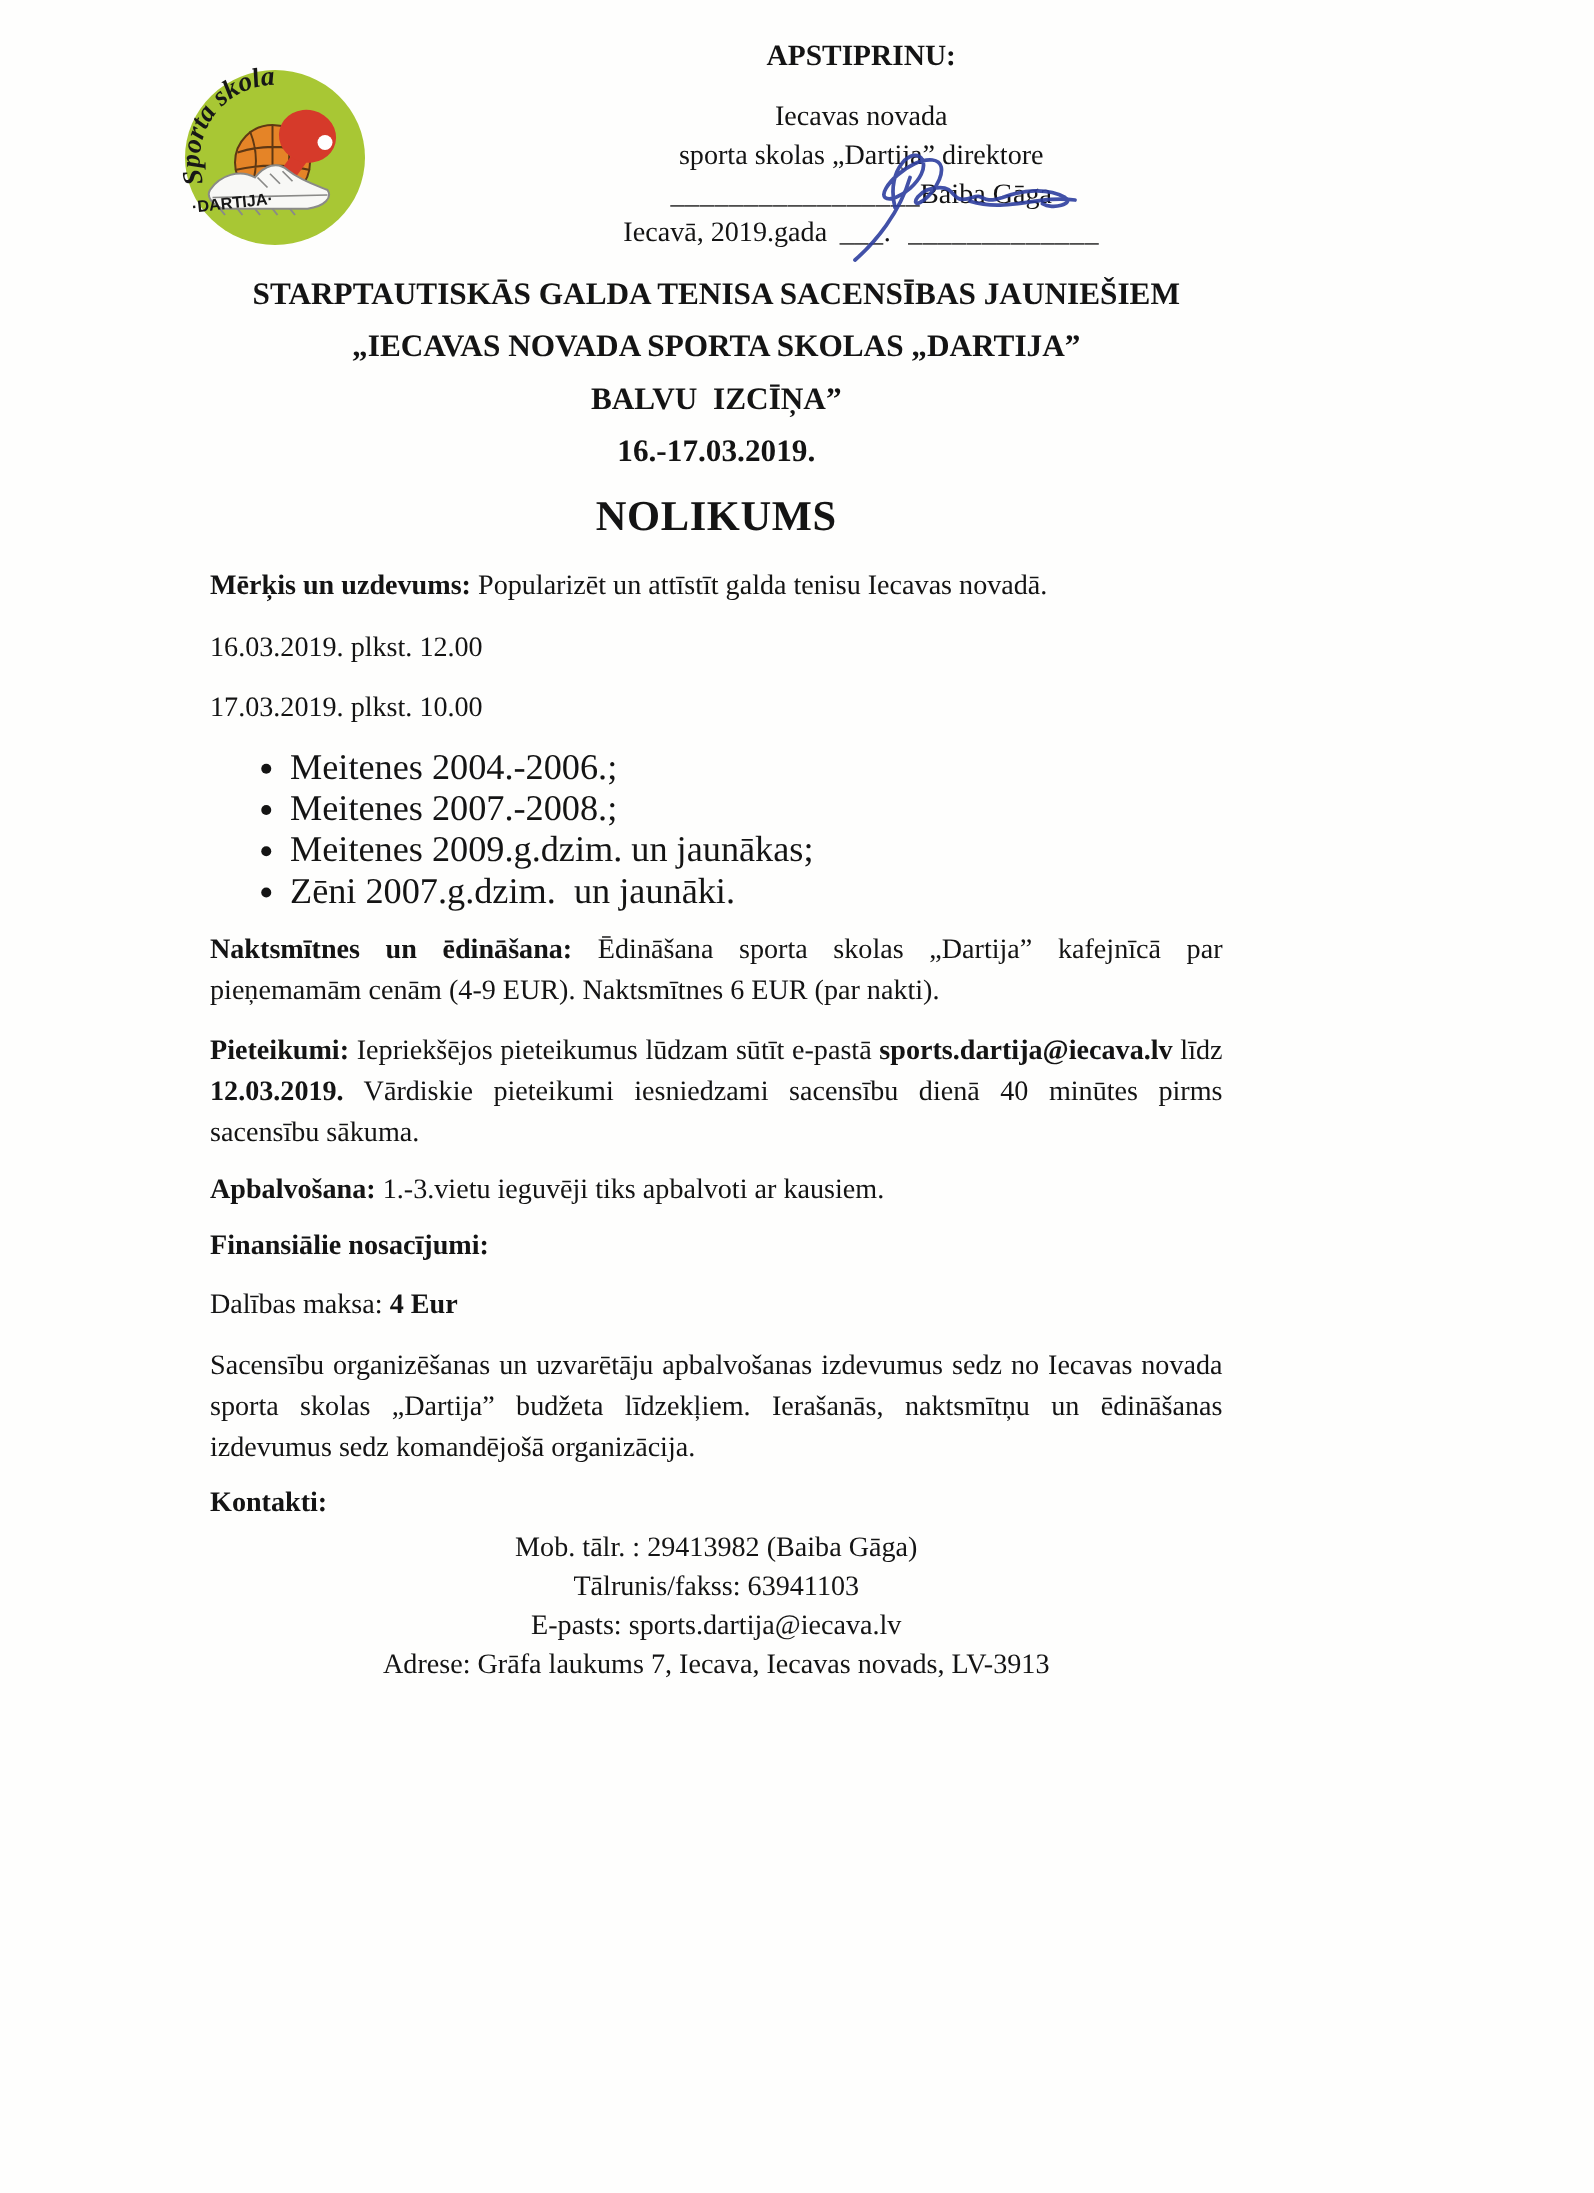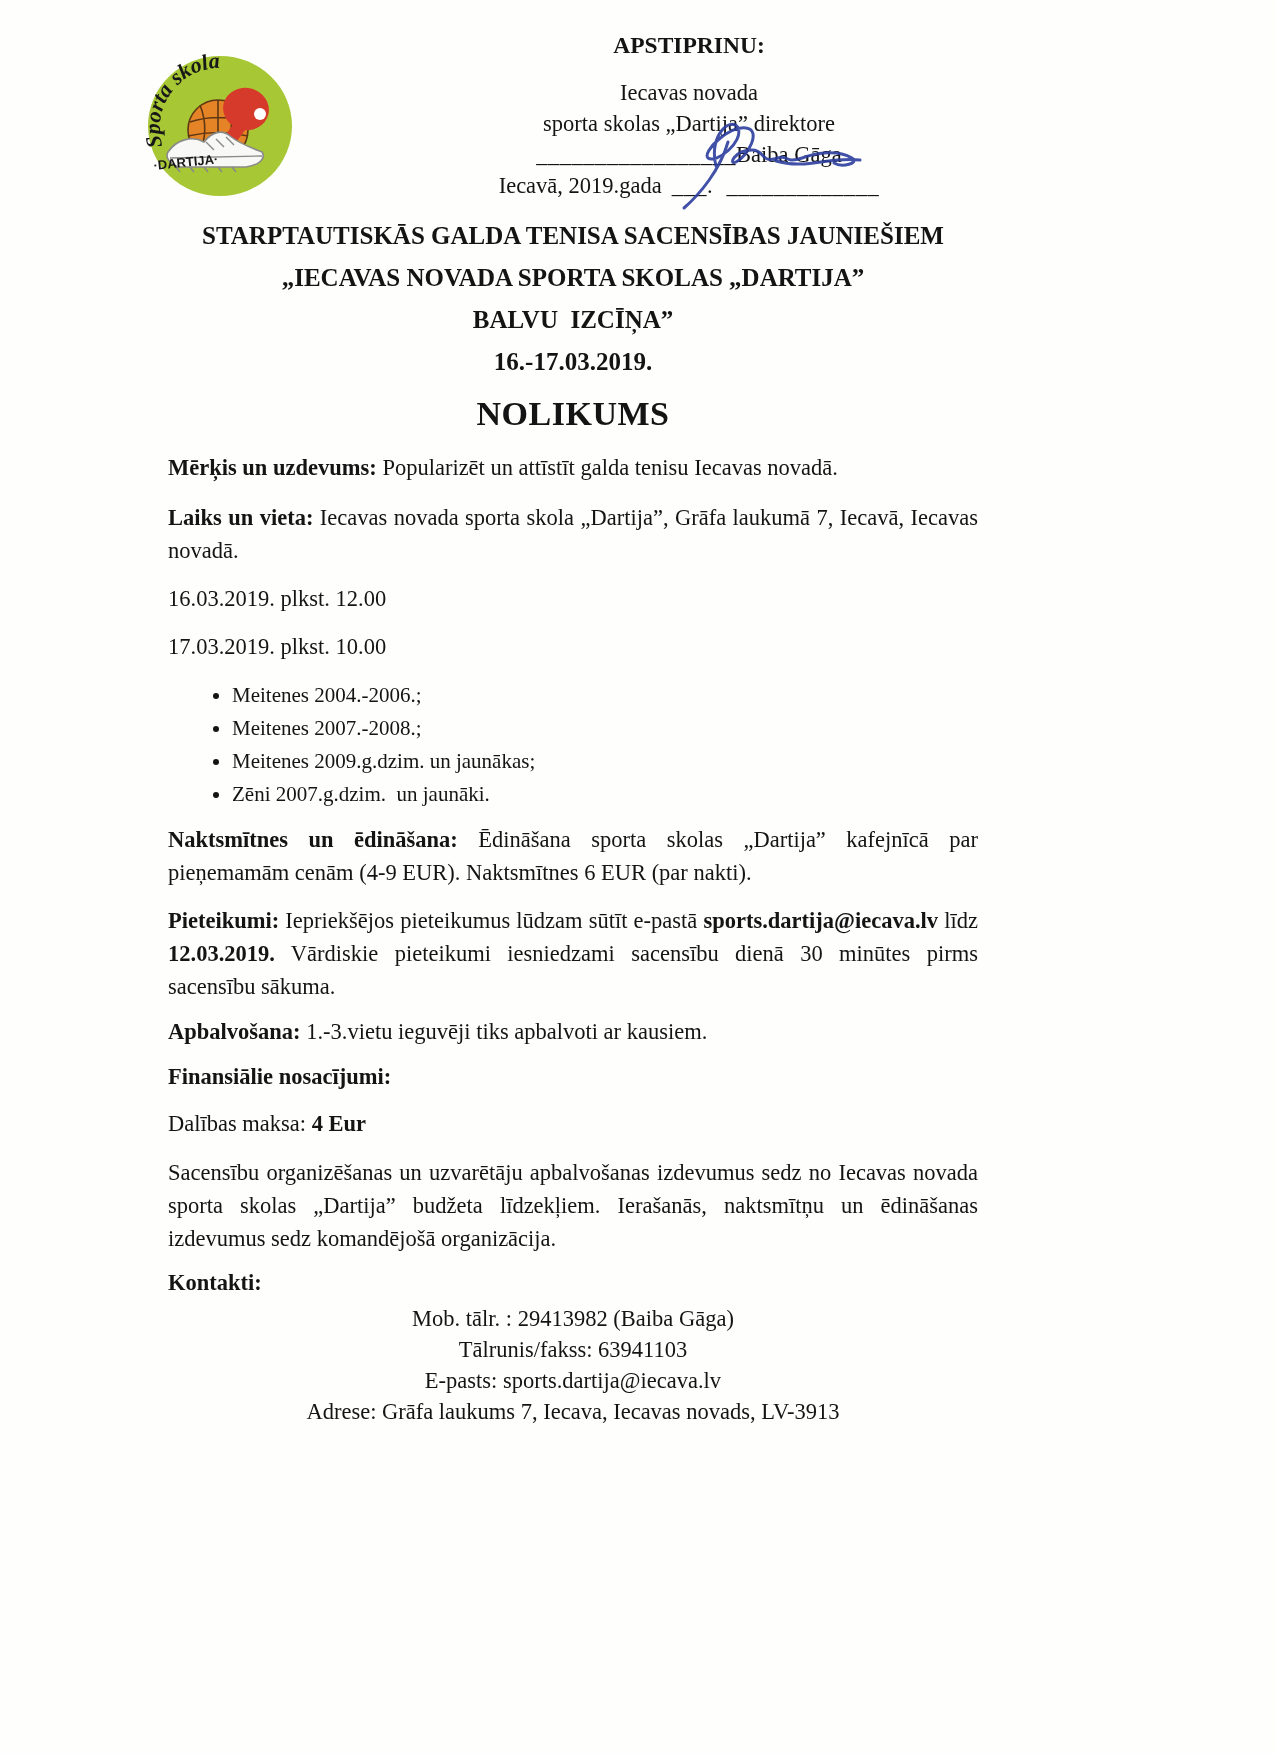--- a/index.html
+++ b/index.html
@@ -21,21 +21,21 @@
   .content { position:absolute; left:168px; top:215px; width:810px; }
   .title-line { font-weight:bold; font-size:25px; line-height:42px; text-align:center; margin:0; }
   .main-heading { font-weight:bold; font-size:34px; line-height:46px; text-align:center; margin:8px 0 14px 0; letter-spacing:0.5px; }
   .para { font-size:22.5px; line-height:33px; text-align:justify; margin:0 0 15px 0; }
   .para.single { text-align:left; }
   .lbl { font-weight:bold;font-family:Liberation Serif, serif; }
   .b { font-weight:bold; }
   .mb17{margin-bottom:17px} .mb16{margin-bottom:16px} .mb14{margin-bottom:14px}
   .mb12{margin-bottom:12px} .mb11{margin-bottom:11px} .mb10{margin-bottom:4px}
   ul.bullets { margin:0 0 12px 0; padding-left:64px; list-style:disc outside; }
-  ul.bullets li { font-size:21px; line-height:33px; margin:0;font-family:Liberation Serif, serif; }
+  ul.bullets li { font-size:29px; line-height:33px; margin:0;font-family:Liberation Serif, serif; }
   .contact-line { font-size:22.5px; line-height:31px; margin:0; text-align:center; }
 </style>
 </head>
 <body>
 
 <div class="page">
 
   <div class="logo">
     <svg width="148" height="145" viewBox="0 0 148 145">
       <ellipse cx="74" cy="72" rx="72" ry="70" fill="#a8c734"></ellipse>
@@ -86,36 +86,35 @@
 
     <p class="title-line">STARPTAUTISKĀS GALDA TENISA SACENSĪBAS JAUNIEŠIEM</p>
     <p class="title-line">„IECAVAS NOVADA SPORTA SKOLAS „DARTIJA”</p>
     <p class="title-line">BALVU&nbsp; IZCĪŅA”</p>
     <p class="title-line">16.-17.03.2019.</p>
 
     <p class="main-heading">NOLIKUMS</p>
 
     <p class="para single mb17"><span class="lbl">Mērķis un uzdevums:</span><span> Popularizēt un attīstīt galda tenisu Iecavas novadā.</span></p>
 
-    <p class="para"><span class="lbl">Laiks un vieta:</span><span> Iecavas novada sporta skola „Dartija”, Grāfa laukumā 7, Iecavā, Iecavas novadā.</span></p>
 
     <p class="para single">16.03.2019. plkst. 12.00</p>
     <p class="para single mb16">17.03.2019. plkst. 10.00</p>
 
 
     <ul class="bullets">
       <li>Meitenes 2004.-2006.;</li>
       <li>Meitenes 2007.-2008.;</li>
       <li>Meitenes 2009.g.dzim. un jaunākas;</li>
       <li>Zēni 2007.g.dzim.&nbsp; un jaunāki.</li>
     </ul>
 
     <p class="para"><span class="lbl">Naktsmītnes un ēdināšana:</span><span> Ēdināšana sporta skolas „Dartija” kafejnīcā par pieņemamām cenām (4-9 EUR). Naktsmītnes 6 EUR (par nakti).</span></p>
 
-    <p class="para mb12"><span class="lbl">Pieteikumi:</span><span> Iepriekšējos pieteikumus lūdzam sūtīt e-pastā </span><span class="b">sports.dartija@iecava.lv</span><span> līdz </span><span class="b">12.03.2019.</span><span> Vārdiskie pieteikumi iesniedzami sacensību dienā 30 minūtes pirms sacensību sākuma.</span></p>
+    <p class="para mb12"><span class="lbl">Pieteikumi:</span><span> Iepriekšējos pieteikumus lūdzam sūtīt e-pastā </span><span class="b">sports.dartija@iecava.lv</span><span> līdz </span><span class="b">12.03.2019.</span><span> Vārdiskie pieteikumi iesniedzami sacensību dienā 40 minūtes pirms sacensību sākuma.</span></p>
 
     <p class="para single mb12"><span class="lbl">Apbalvošana:</span><span> 1.-3.vietu ieguvēji tiks apbalvoti ar kausiem.</span></p>
 
     <p class="para single mb14 lbl">Finansiālie nosacījumi:</p>
 
     <p class="para single mb16"><span>Dalības maksa: </span><span class="b">4 Eur</span></p>
 
     <p class="para mb11">Sacensību organizēšanas un uzvarētāju apbalvošanas izdevumus sedz no Iecavas novada sporta skolas „Dartija” budžeta līdzekļiem. Ierašanās, naktsmītņu un ēdināšanas izdevumus sedz komandējošā organizācija.</p>
 
     <p class="para single mb10 lbl">Kontakti:</p>

